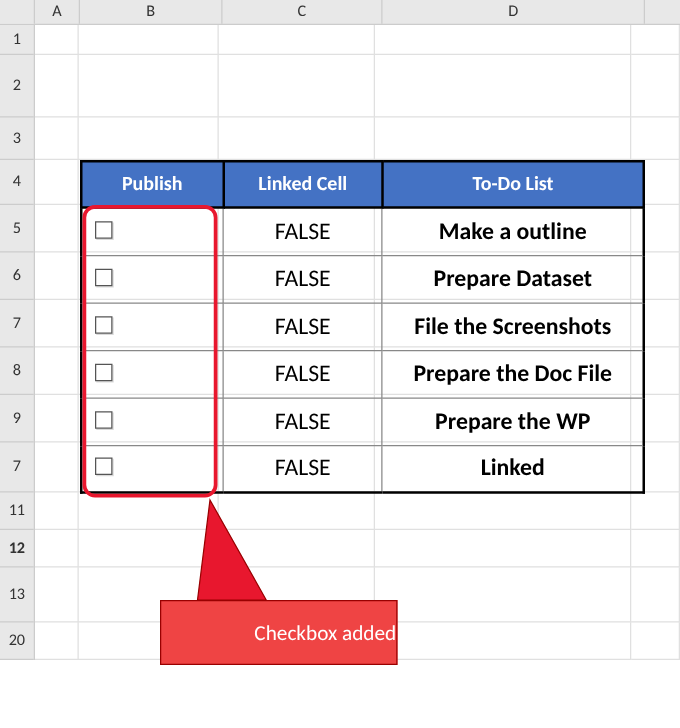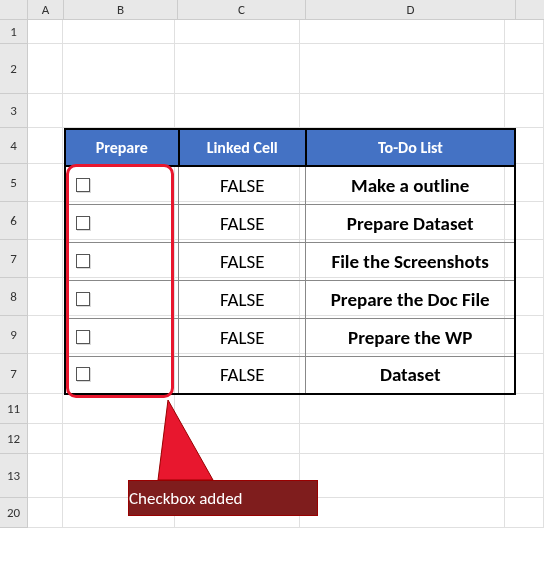--- a/index.html
+++ b/index.html
@@ -130,27 +130,27 @@
       height: 234px;
       border: 3px solid #e8172e;
       border-radius: 10px;
       pointer-events: none;
     }
     .callout {
       position: absolute;
       left: 100px;
       top: 460px;
       width: 190px;
-      height: 36px;
-      background: #7f1d1d;
+      height: 52px;
+      background: #ef4444;
       color: #fff;
       font-size: 17px;
       display: flex;
       align-items: center;
-      justify-content: flex-start;
+      justify-content: flex-end;
       border: 1px solid #900;
     }
     .callout-arrow {
       position: absolute;
       left: 130px;
       top: 400px;
       width: 0;
       height: 0;
     }
     .callout-arrow svg { overflow: visible; }
@@ -181,21 +181,21 @@
       <div class="row-header" style="height: 50px;">2</div>
       <div class="row-header" style="height: 34px;">3</div>
       <div class="row-header" style="height: 36px;">4</div>
       <div class="row-header" style="height: 38px;">5</div>
       <div class="row-header" style="height: 38px;">6</div>
       <div class="row-header" style="height: 38px;">7</div>
       <div class="row-header" style="height: 38px;">8</div>
       <div class="row-header" style="height: 38px;">9</div>
       <div class="row-header" style="height: 40px;">7</div>
       <div class="row-header" style="height: 30px;">11</div>
-      <div class="row-header" style="height: 30px;">12</div>
+      <div class="row-header" style="height: 30px; font-weight: bold;">12</div>
       <div class="row-header" style="height: 44px;">13</div>
       <div class="row-header" style="height: 30px;">20</div>
     </div>
   <div class="content">
     <div class="cells-bg" id="cells-bg">
         <div class="cell-row">
           <div class="cell" style="width: 36px; height: 24px;"></div>
           <div class="cell" style="width: 114px; height: 24px;"></div>
           <div class="cell" style="width: 128px; height: 24px;"></div>
           <div class="cell" style="width: 210px; height: 24px;"></div>
@@ -291,21 +291,21 @@
           <div class="cell" style="width: 128px; height: 30px;"></div>
           <div class="cell" style="width: 210px; height: 30px;"></div>
           <div class="cell" style="width: 40px; height: 30px;"></div>
         </div>
       </div>
 
 
     <table class="table">
       <tbody>
           <tr>
-        <th>Prepare</th>
+        <th>Publish</th>
         <th>Linked Cell</th>
         <th>To-Do List</th>
       </tr>
       </tbody>
         <tbody id="table-body">
           <tr>
             <td class="checkbox-cell"><span class="checkbox"></span></td>
             <td>FALSE</td>
             <td>Make a outline</td>
           </tr>
@@ -325,21 +325,21 @@
             <td>Prepare the Doc File</td>
           </tr>
           <tr>
             <td class="checkbox-cell"><span class="checkbox"></span></td>
             <td>FALSE</td>
             <td>Prepare the WP</td>
           </tr>
           <tr>
             <td class="checkbox-cell"><span class="checkbox"></span></td>
             <td>FALSE</td>
-            <td>Dataset</td>
+            <td>Linked</td>
           </tr>
         </tbody>
     </table>
 
     <div class="highlight-box"></div>
 
     <div class="callout-arrow">
       <svg width="60" height="70">
         <polygon points="10,-20 55,60 0,60" fill="#e8172e" stroke="#900" stroke-width="1"></polygon>
       </svg>

